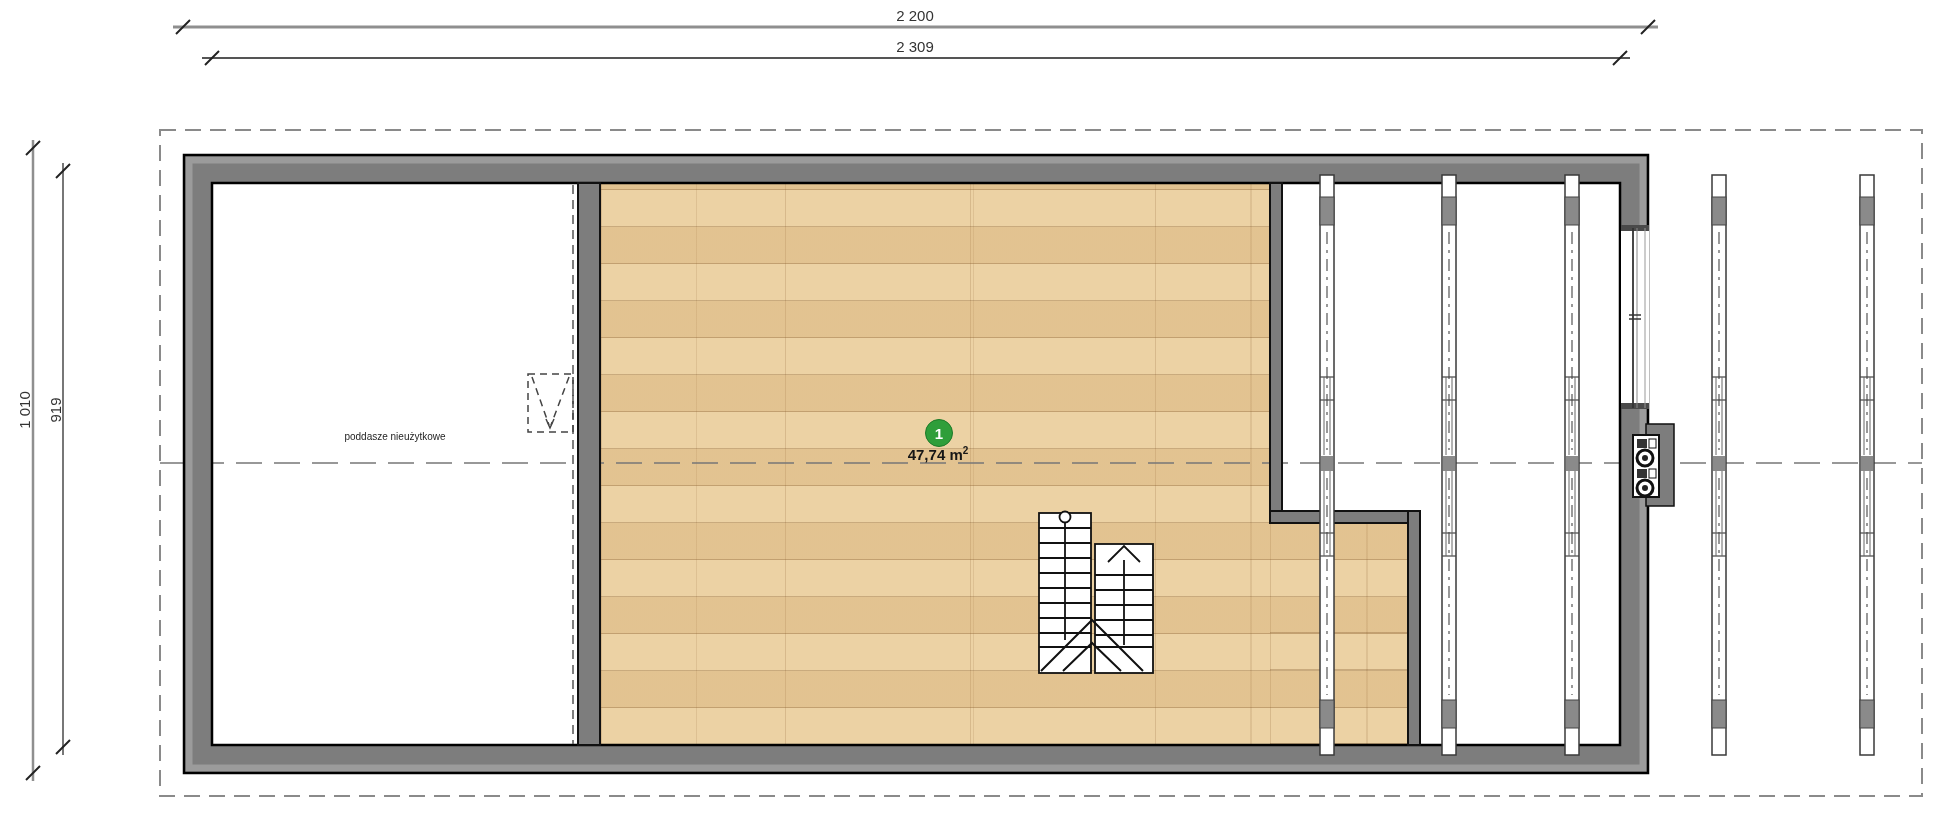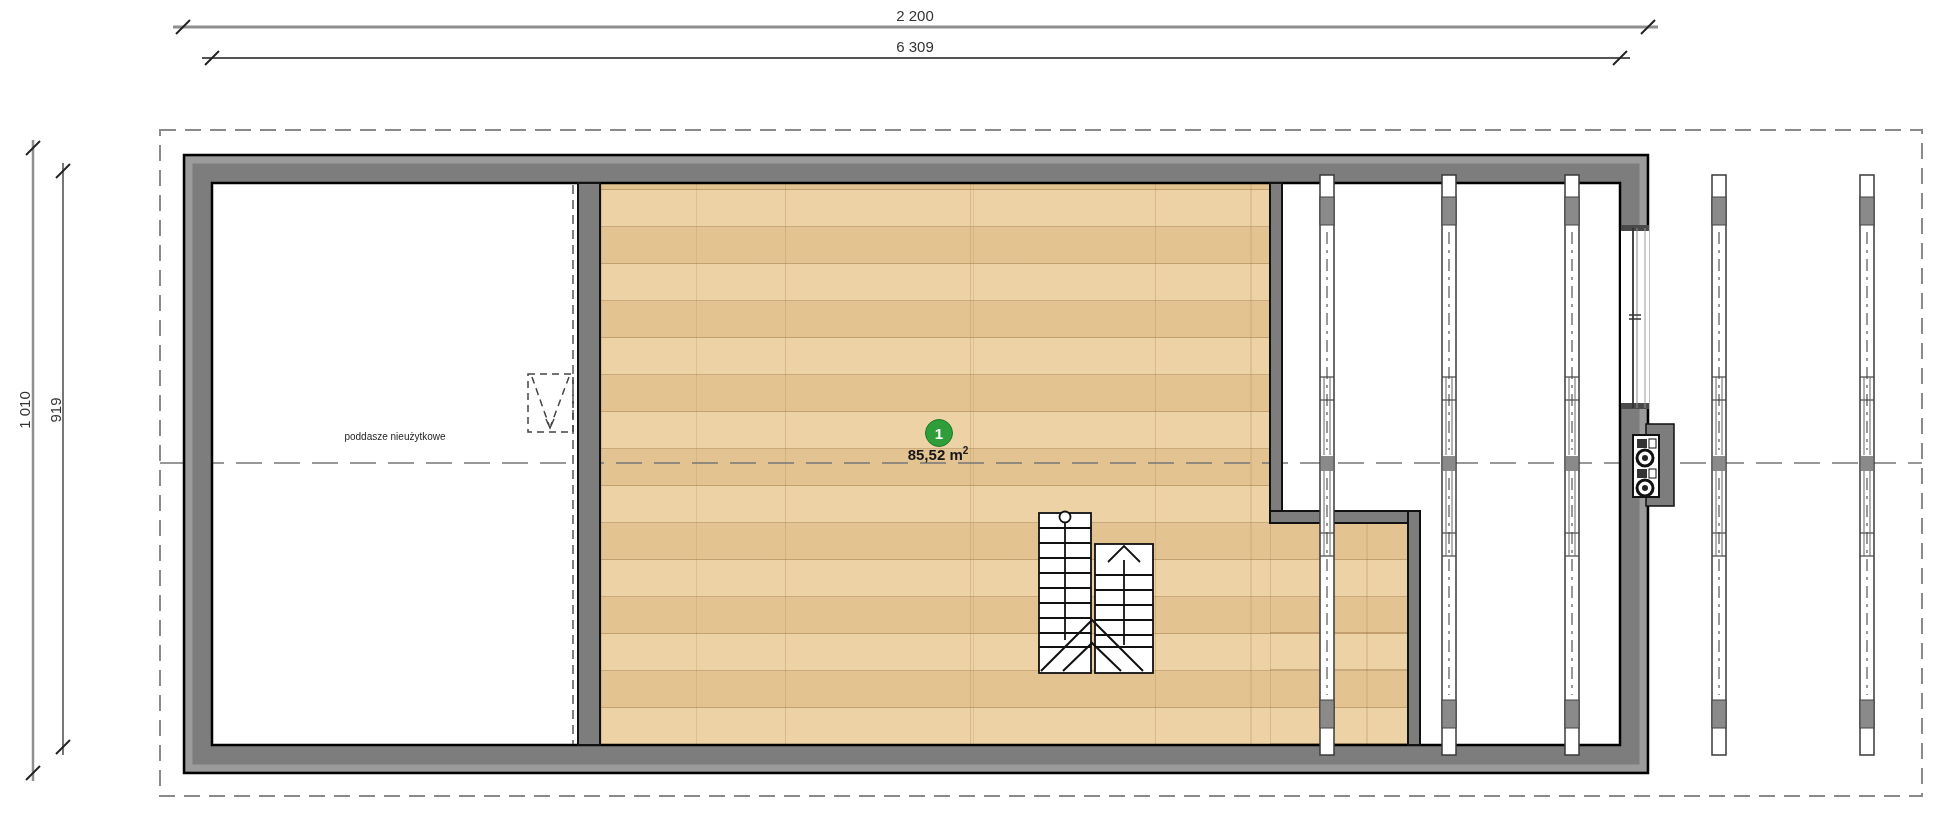--- a/index.html
+++ b/index.html
@@ -167,22 +167,22 @@
       <line x1="26" y1="155" x2="40" y2="141" stroke="#222" stroke-width="2"></line>
       <line x1="26" y1="780" x2="40" y2="766" stroke="#222" stroke-width="2"></line>
 
       <line x1="63" y1="163" x2="63" y2="755" stroke="#777" stroke-width="2"></line>
       <line x1="56" y1="178" x2="70" y2="164" stroke="#222" stroke-width="2"></line>
       <line x1="56" y1="754" x2="70" y2="740" stroke="#222" stroke-width="2"></line>
     </g>
   </svg>
 
   <div class="lbl dim-top-outer">2 200</div>
-  <div class="lbl dim-top-inner">6 309</div>
+  <div class="lbl dim-top-inner">2 309</div>
   <div class="lbl dim-left-outer">1 010</div>
   <div class="lbl dim-left-inner">919</div>
 
   <div class="lbl attic-label">poddasze nieużytkowe</div>
 
   <div class="badge">1</div>
 
-  <div class="area-label"><span>85,52 m</span><sup>2</sup></div>
+  <div class="area-label"><span>47,74 m</span><sup>2</sup></div>
 </div>
 
 </body></html>

